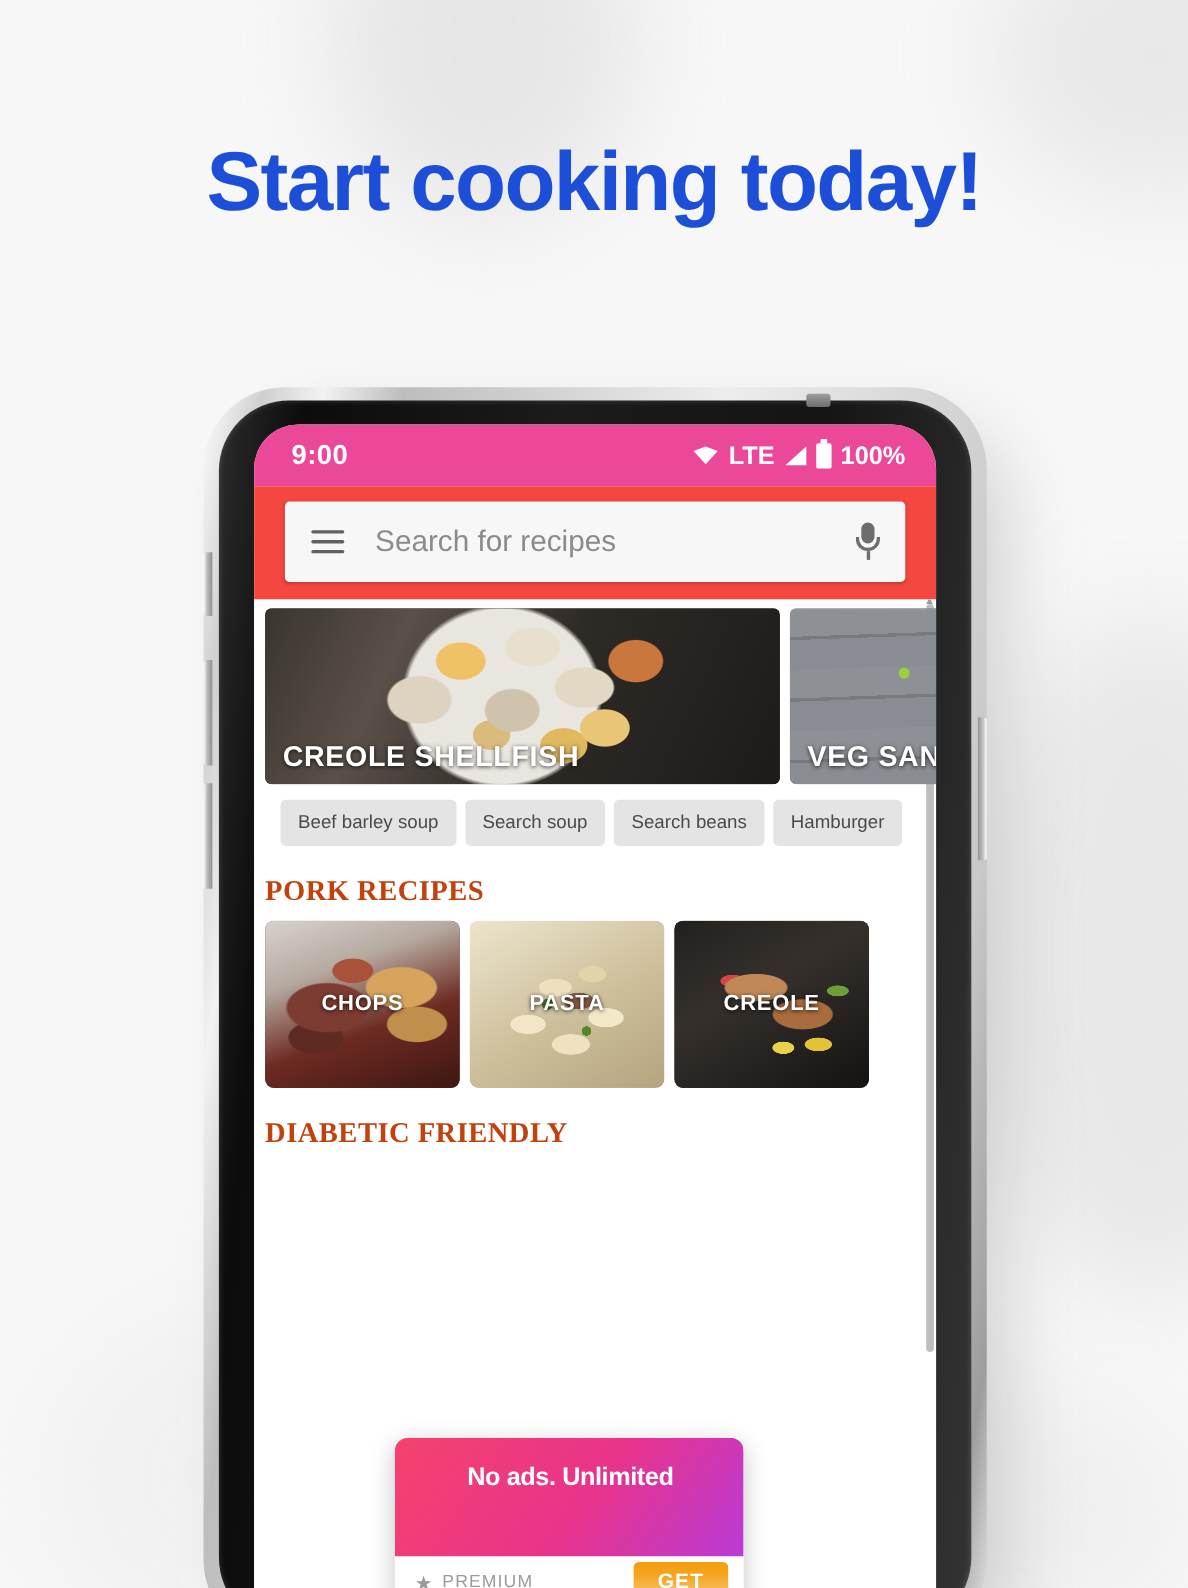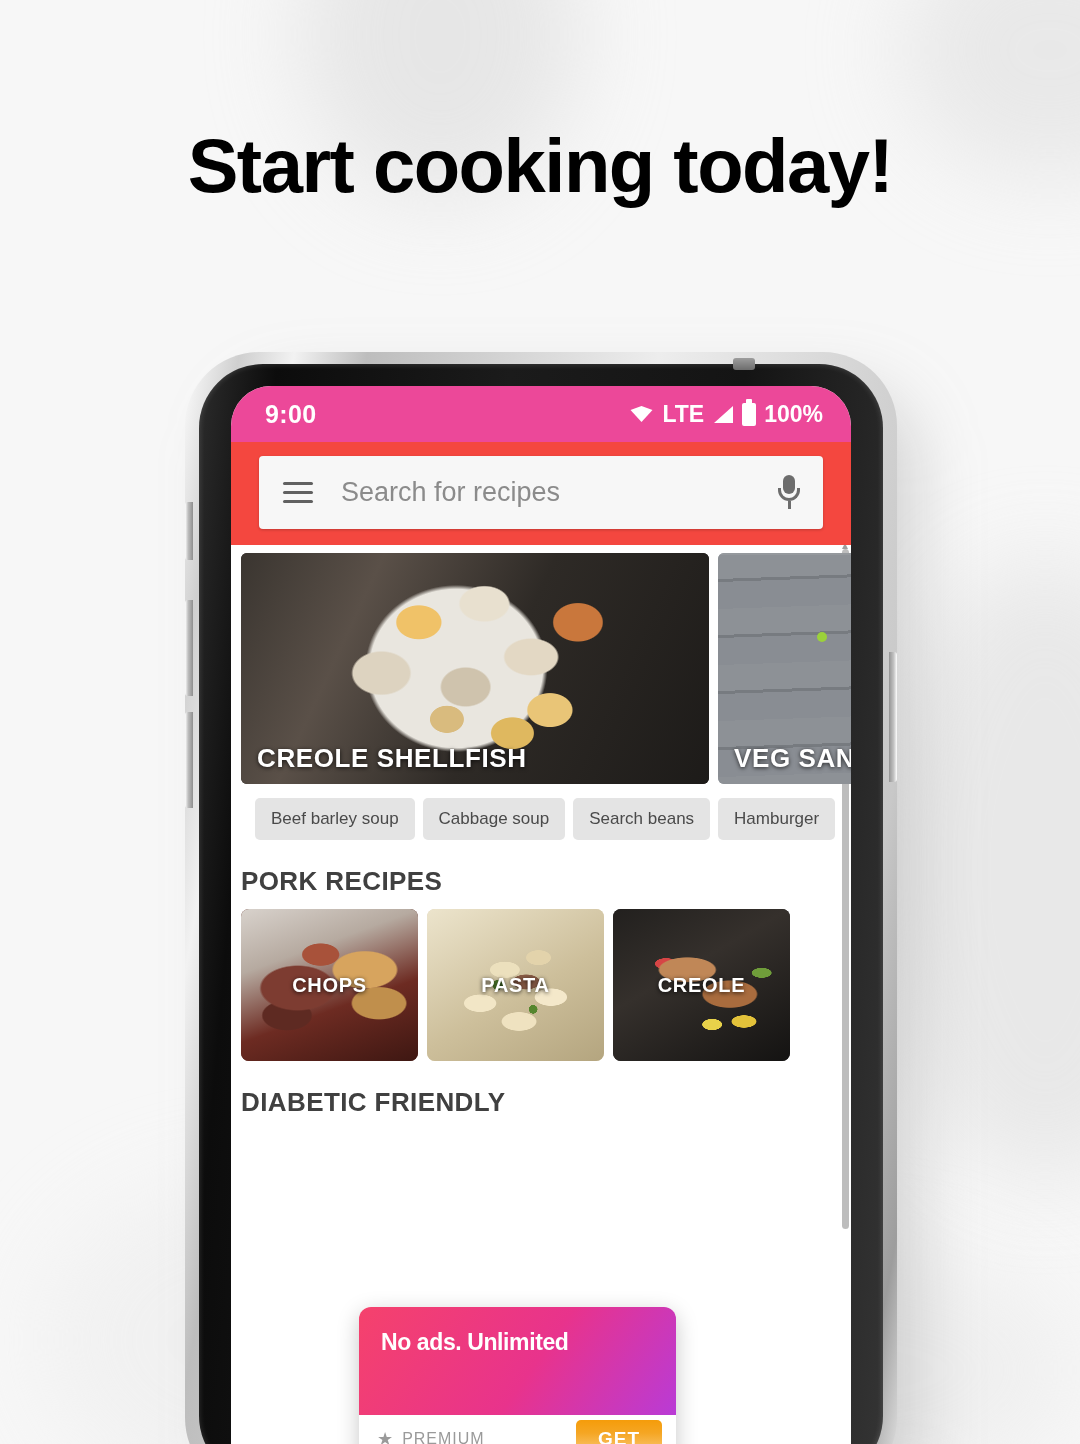--- a/index.html
+++ b/index.html
@@ -22,21 +22,21 @@
   .blob-e { left: 560px;  top: 1240px; width: 520px; height: 260px; background: #e9e9e9; }
 
   
   .headline {
     position: absolute;
     left: 0; right: 0; top: 122px;
     text-align: center;
     font-size: 76px;
     font-weight: bold;
     letter-spacing: -1.5px;
-    color: #000000;
+    color: #1d4ed8;
     font-family: "Liberation Sans", sans-serif;
     transform: scaleX(1.0);
   }
 
   
   .phone-wrap {
     position: absolute;
     left: 185px; top: 352px;
     width: 712px; height: 1140px;
   }
@@ -152,21 +152,21 @@
   .scrollbar:before {
     content:""; position:absolute; left:0; top:-6px;
     border-left:3.5px solid transparent; border-right:3.5px solid transparent;
     border-bottom:6px solid #9e9e9e;
   }
 
   
   .hero-row { display: flex; gap: 9px; padding: 8px 0 0 10px; }
   .hero-card {
     position: relative;
-    width: 468px; height: 231px;
+    width: 468px; height: 160px;
     border-radius: 6px;
     overflow: hidden;
     flex-shrink: 0;
   }
   .hero-card.second { width: 170px; }
   .hero-title {
     position: absolute; left: 16px; bottom: 10px;
     color: #fff;
     font-size: 26px;
     font-weight: bold;
@@ -212,23 +212,24 @@
     font-size: 17px;
     padding: 11px 16px;
     border-radius: 5px;
     white-space: nowrap;
   }
 
   
   .section-title {
     font-size: 26px;
     font-weight: bold;
-    color: #404040;
+    color: #c2410c;
     letter-spacing: .4px;
     padding: 26px 0 12px 10px;
+    font-family: Liberation Serif, serif;
   }
 
   .tile-row { display: flex; gap: 9px; padding-left: 10px; border-radius: 15px; }
   .tile {
     position: relative;
     width: 177px; height: 152px;
     border-radius: 8px;
     overflow: hidden;
   }
   .tile-label {
@@ -327,20 +328,21 @@
     width: 317px;
     border-radius: 12px;
     overflow: hidden;
     background: #fff;
     box-shadow: 0 6px 22px rgba(0,0,0,.22);
   }
   .ad-banner {
     height: 108px;
     background: linear-gradient(125deg,#f5426c 0%,#e8338c 55%,#b93bd6 100%);
     padding: 22px 20px 0 22px;
+    text-align: center;
   }
   .ad-text {
     color: #fff;
     font-size: 23px;
     font-weight: bold;
     line-height: 1.18;
     letter-spacing: -.4px;
   }
   .ad-footer {
     height: 48px;
@@ -427,21 +429,21 @@
           <div class="hero-title">CREOLE SHELLFISH</div>
         </div>
         <div class="hero-card second">
           <div class="img-vegwood"></div>
           <div class="hero-title">VEG SAND</div>
         </div>
       </div>
 
       <div class="chip-row">
         <div class="chip">Beef barley soup</div>
-        <div class="chip">Cabbage soup</div>
+        <div class="chip">Search soup</div>
         <div class="chip">Search beans</div>
         <div class="chip">Hamburger</div>
       </div>
 
       <div class="section-title">PORK RECIPES</div>
       <div class="tile-row">
         <div class="tile">
           <div class="img-chops"></div>
           <div class="tile-label">CHOPS</div>
         </div>

